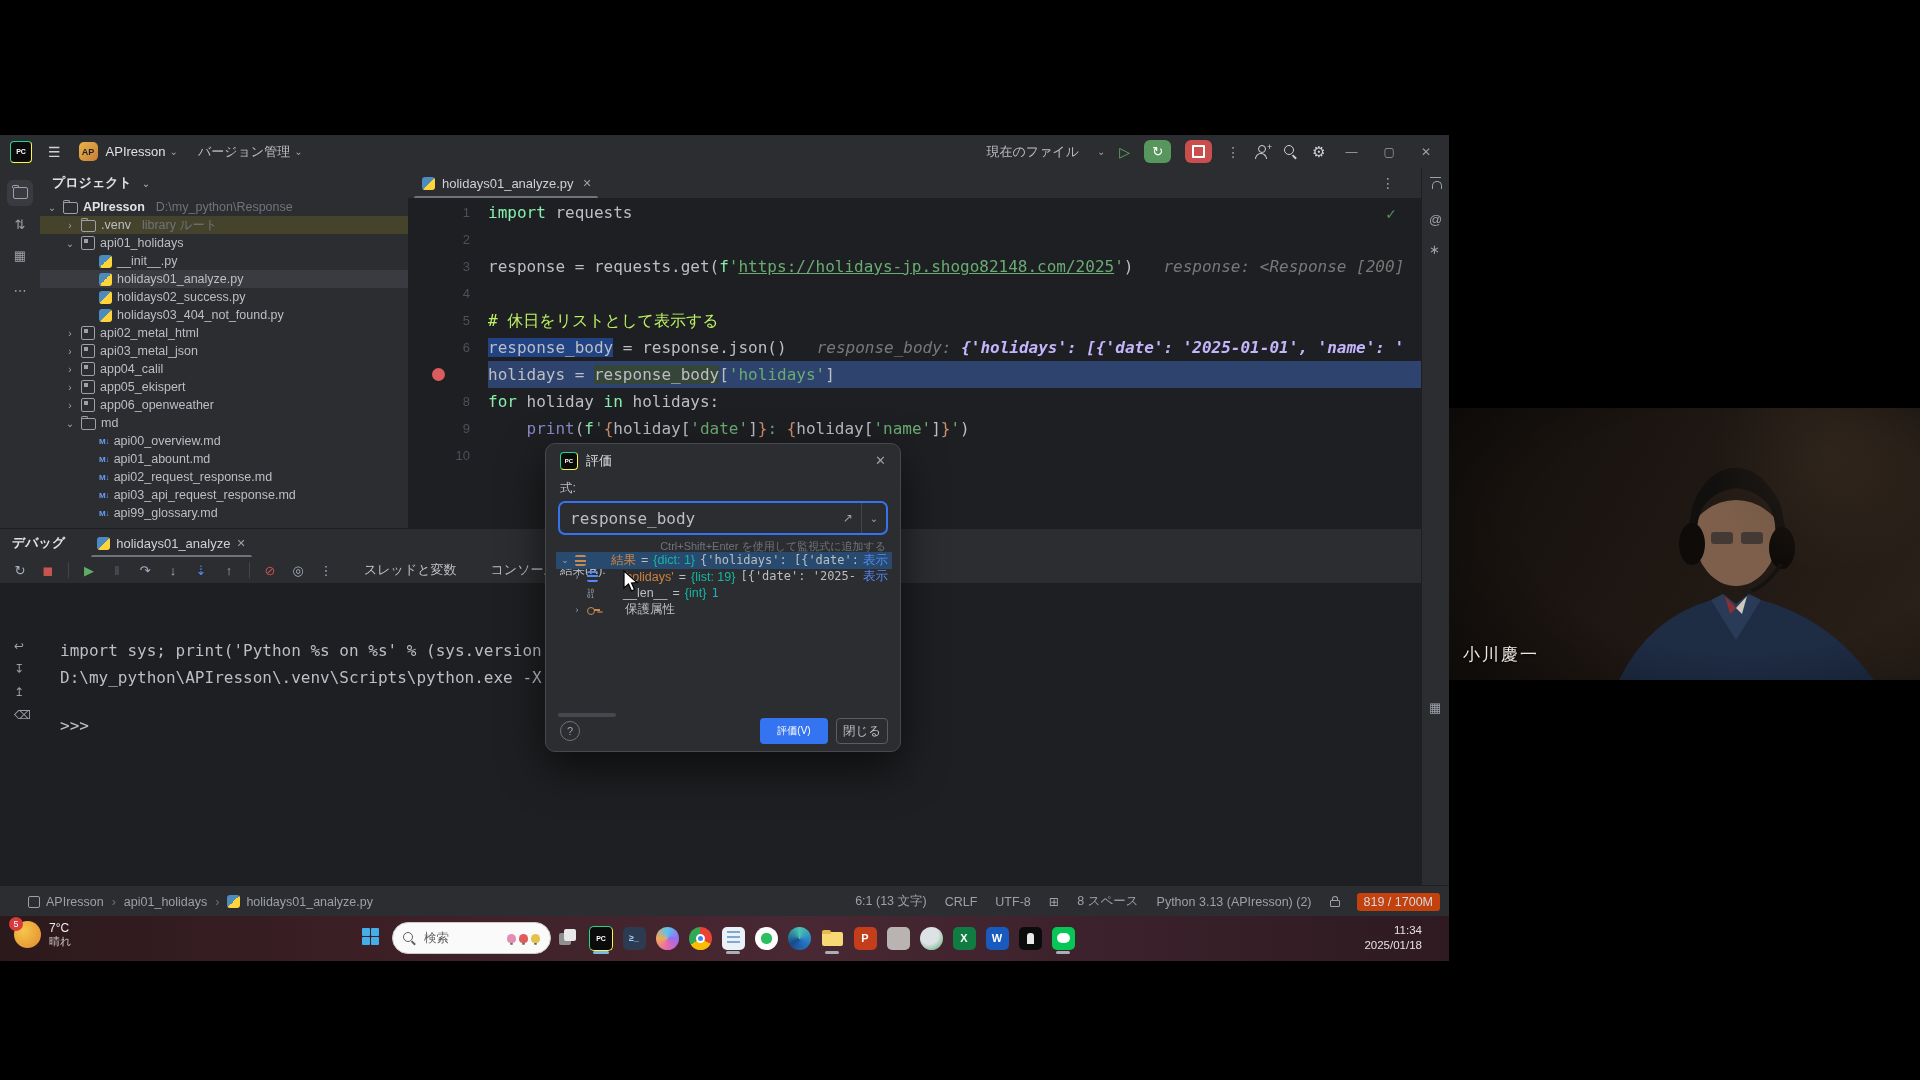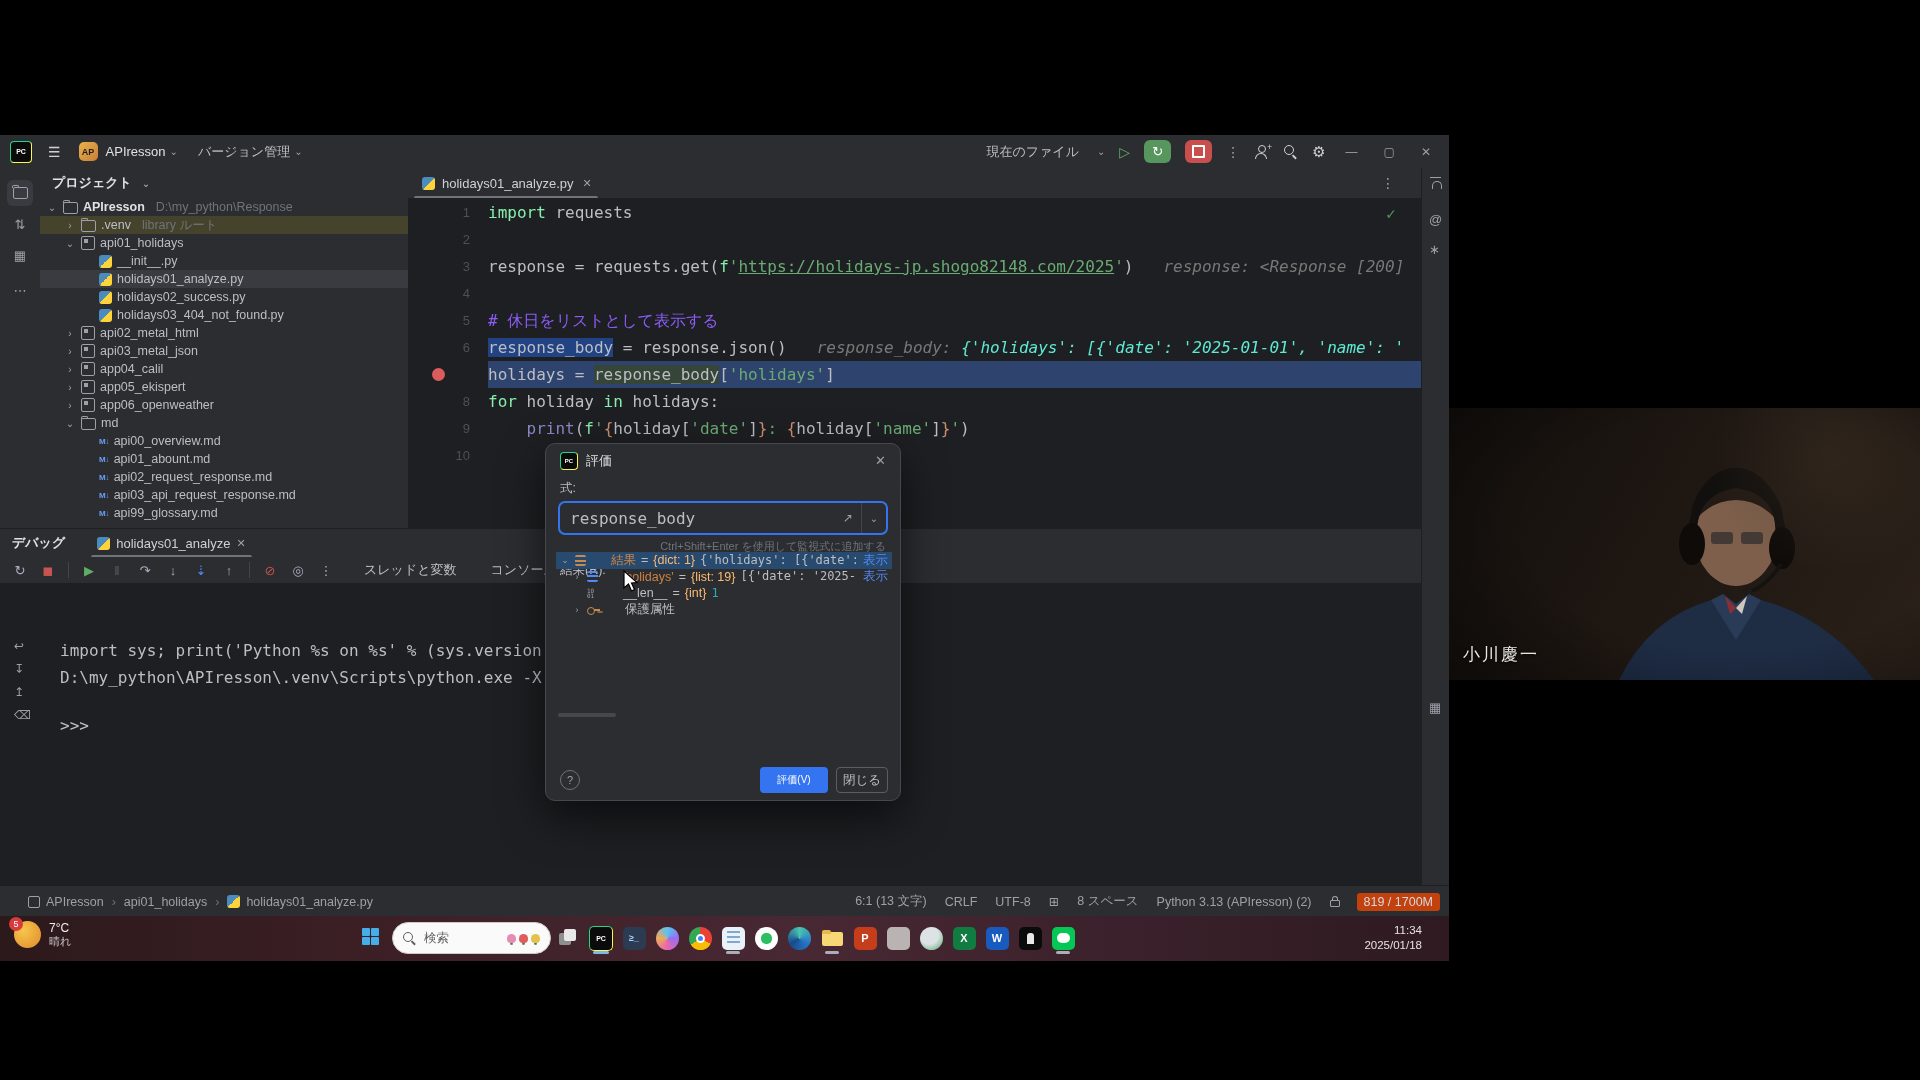--- a/index.html
+++ b/index.html
@@ -84,24 +84,24 @@
   .etab .x{color:#9DA0A8;font-size:11px;margin-left:2px;}
   .tab-more{position:absolute;right:26px;color:#9DA0A8;font-size:14px;}
   .codearea{position:relative;}
   .cl{display:flex;height:27px;line-height:27px;}
   .gut{width:62px;flex:none;text-align:right;padding-right:18px;color:#4B5059;font-size:13px;position:relative;}
   .bpdot{position:absolute;left:24px;top:7px;width:13px;height:13px;border-radius:50%;background:#DB5C5C;}
   .cd{flex:1;font-size:16px;white-space:pre;color:#BCBEC4;}
   .cl.exec .cd{background:#2E436E;}
   .tk-kw{color:#86efac;} .tk-pl{color:#BCBEC4;} .tk-str{color:#6AAB73;}
   .tk-url{color:#6AAB73;text-decoration:underline;}
-  .tk-cmt{color:#8b5cf6;} .tk-bi{color:#8888C6;} .tk-br{color:#CF8E6D;}
+  .tk-cmt{color:#bef264;} .tk-bi{color:#8888C6;} .tk-br{color:#CF8E6D;}
   .tk-sel{background:#214283;} .tk-hl{background:#354538;}
   .hint{font-style:italic;color:#787878;margin-left:30px;}
-  .hintv{font-style:italic;color:#5eead4;}
+  .hintv{font-style:italic;color:#c4b5fd;font-weight:bold;}
   .edcheck{position:absolute;top:38px;right:24px;color:#549159;font-size:14px;}
 
   
   .rightstrip{position:absolute;left:1421px;top:33px;width:28px;height:717px;background:#2b2d30;border-left:1px solid #1e1f22;}
   .rsic{position:absolute;left:7px;color:#9DA0A8;font-size:13px;}
 
   
   .debug{position:absolute;left:0;top:393px;width:1421px;height:357px;background:#2b2d30;border-top:1px solid #1e1f22;}
   .dbg-row1{height:28px;display:flex;align-items:center;}
   .dbg-label{color:#DFE1E5;font-size:13px;font-weight:bold;margin-left:12px;}
@@ -173,41 +173,41 @@
   .k-globe{border-radius:50%;background:radial-gradient(circle at 40% 35%,#DDE2E4 45%,#4CA76B);}
   .k-excel{background:#107C41;}
   .k-word{background:#185ABD;}
   .k-kindle{background:#0B0B0B;position:relative;}
   .k-kindle::after{content:"";position:absolute;left:8px;top:6px;width:7px;height:11px;background:#e8e8e8;border-radius:3px 3px 0 0;}
   .k-line{background:#06C755;position:relative;}
   .k-line::after{content:"";position:absolute;left:5px;top:6px;width:13px;height:10px;background:#fff;border-radius:5px;}
   .clock{position:absolute;right:27px;top:7px;text-align:right;color:#E6E2E2;font-size:11.5px;line-height:15px;}
 
   
-  .dialog{position:absolute;left:545px;top:308px;width:356px;height:358px;background:#2B2D30;border:1px solid #46484E;border-radius:10px;
+  .dialog{position:absolute;left:545px;top:308px;width:356px;height:309px;background:#2B2D30;border:1px solid #46484E;border-radius:10px;
           box-shadow:0 16px 44px rgba(0,0,0,.6);z-index:50;box-sizing:border-box;}
   .dlg-title{display:flex;align-items:center;gap:8px;padding:8px 12px 0 14px;}
   .dlg-title .t{color:#DFE1E5;font-size:13px;}
   .dlg-close{position:absolute;right:14px;top:9px;color:#9DA0A8;font-size:13px;}
   .dlg-lab{color:#BCBEC4;font-size:12.5px;margin:10px 0 4px 14px;}
   .dlg-inputwrap{margin:0 12px;height:30px;border:2px solid #3574F0;border-radius:7px;background:#2B2D30;display:flex;align-items:center;position:relative;}
   .dlg-input{flex:1;background:transparent;border:none;outline:none;color:#BCBEC4;font-size:16px;padding:0 10px;
              font-family:"DejaVu Sans Mono","Liberation Mono",monospace;}
   .dlg-exp{color:#9DA0A8;font-size:12px;padding-right:8px;}
   .dlg-combo{width:24px;height:100%;border-left:1px solid #43454A;display:flex;align-items:center;justify-content:center;color:#9DA0A8;font-size:10px;}
   .dlg-hint{color:#6F737A;font-size:11px;text-align:right;margin:4px 14px 0 0;}
   .dlg-res-lab{color:#BCBEC4;font-size:12.5px;margin:8px 0 4px 14px;}
   .dlg-rows{position:absolute;left:10px;top:108px;width:336px;height:160px;overflow:hidden;}
   .drow{height:16.5px;display:flex;align-items:center;gap:5px;font-size:12.5px;position:relative;white-space:nowrap;}
   .drow.sel{background:#274A6E;}
   .drow .chev{width:10px;color:#9DA0A8;font-size:9px;text-align:center;flex:none;}
   .drow .nm{color:#CC8242;margin-left:20px;}
   .drow .nm.plain{color:#BCBEC4;}
   .drow .eq{color:#BCBEC4;}
-  .drow .ty{color:#fdba74;}
+  .drow .ty{color:#14b8a6;}
   .drow .val{color:#BCBEC4;font-family:"DejaVu Sans Mono","Liberation Mono",monospace;font-size:12px;overflow:hidden;flex:1;margin-right:2px;}
   .drow .val.num{color:#2AACB8;}
   .drow .link{color:#548AF7;flex:none;padding-right:4px;}
   .dlg-scroll{position:absolute;left:12px;top:269px;width:58px;height:4px;border-radius:2px;background:#46484E;}
   .dlg-foot{position:absolute;left:0;bottom:10px;width:100%;display:flex;align-items:center;}
   .helpc{width:18px;height:18px;border-radius:50%;border:1.5px solid #6F737A;color:#9DA0A8;font-size:11px;display:flex;align-items:center;justify-content:center;margin-left:14px;}
   .bluebtn{position:absolute;right:72px;width:68px;height:26px;background:#3574F0;border-radius:4px;color:#fff;font-size:10px;
            display:flex;align-items:center;justify-content:center;}
   .ghostbtn{position:absolute;right:12px;width:52px;height:26px;border:1px solid #5A5D63;border-radius:4px;color:#BCBEC4;font-size:12.5px;
            display:flex;align-items:center;justify-content:center;box-sizing:border-box;}

